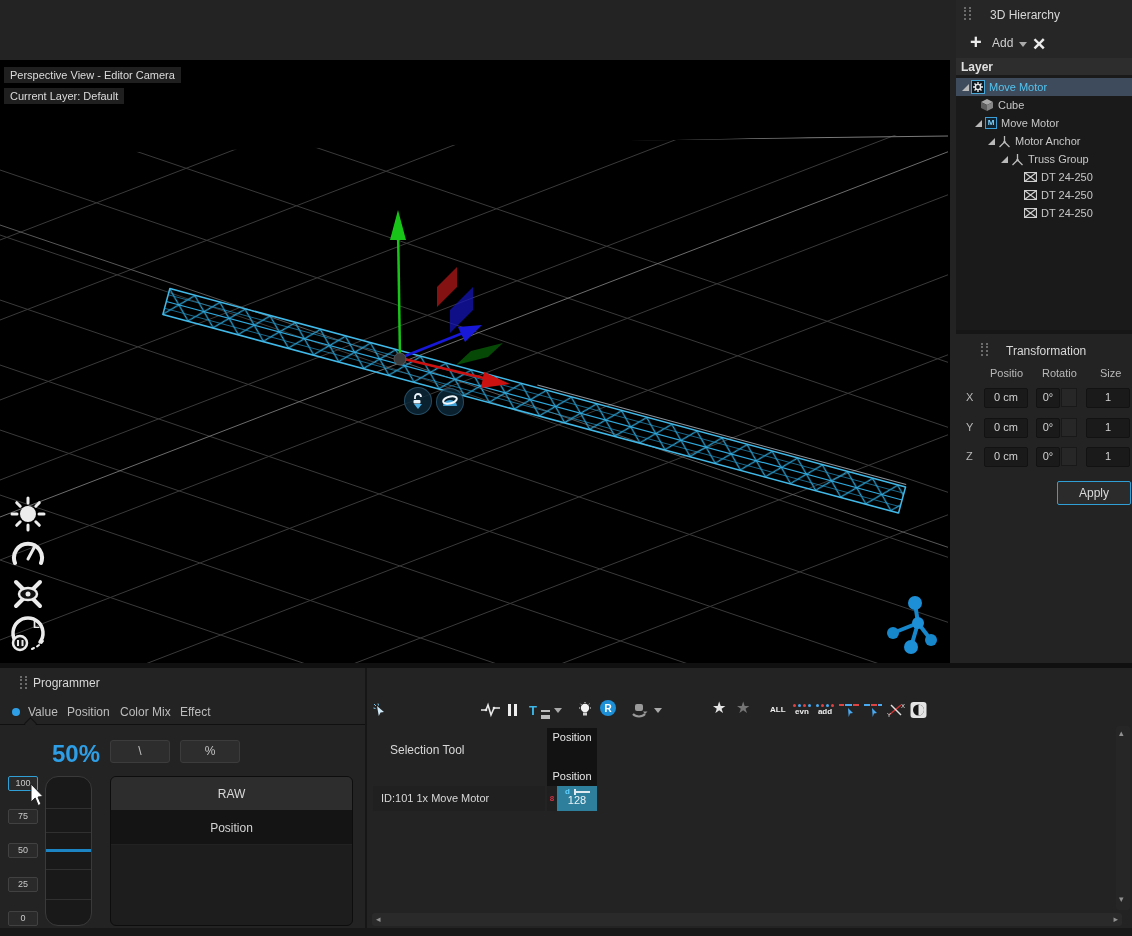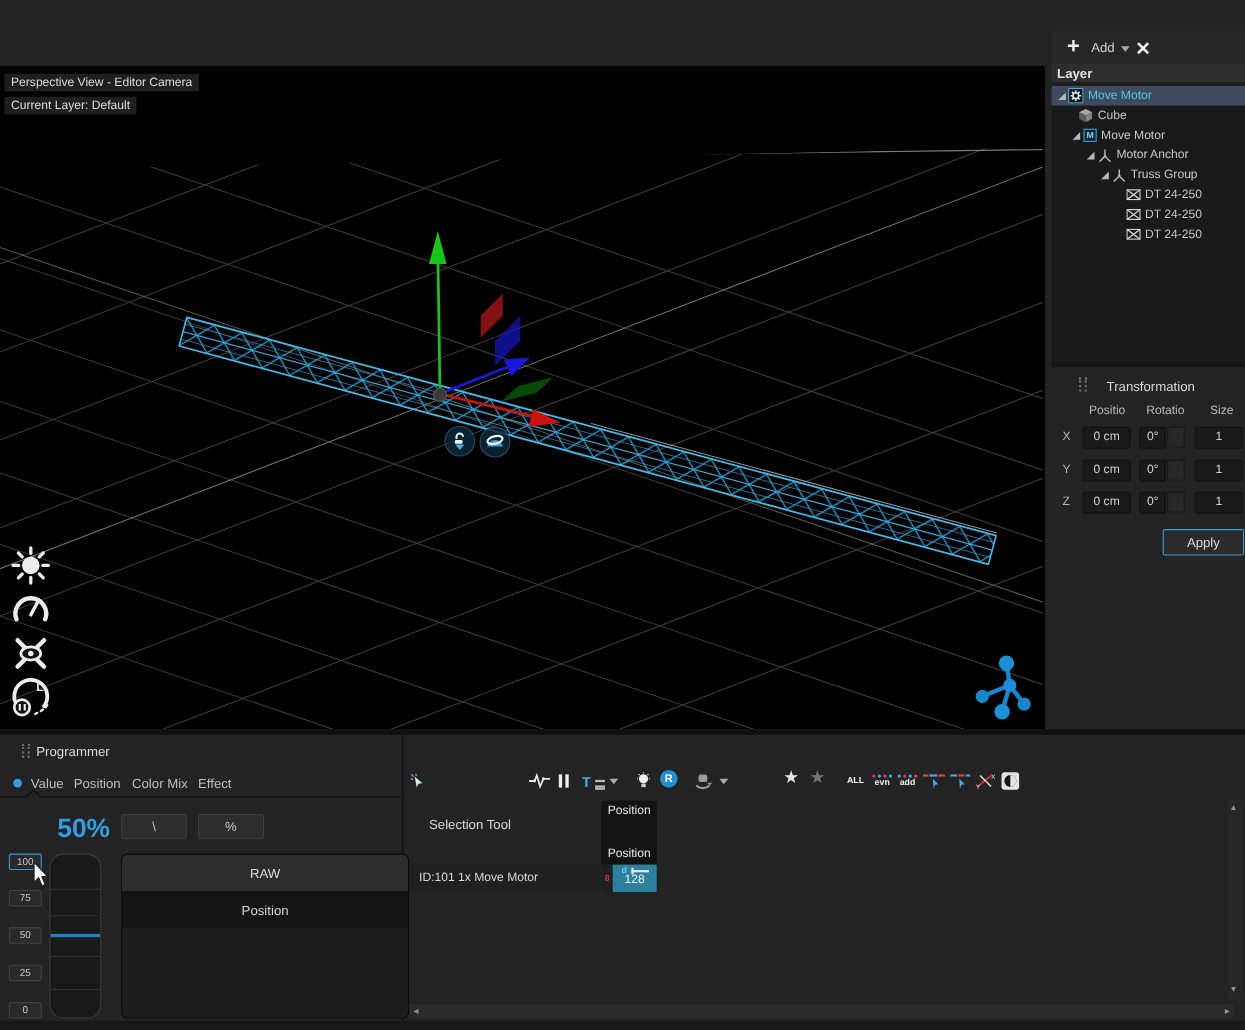--- a/index.html
+++ b/index.html
@@ -64,21 +64,21 @@
   #ptab-notch { left:26px; top:719px; width:9px; height:9px; background:#232323; border-left:1px solid #101010; border-top:1px solid #101010; transform:rotate(45deg); }
   #pct { font-size:24px; color:#2e9fe6; font-weight:bold;margin-left:18px;}
   .pbtn { position:absolute; width:60px; height:23px; background:#2d2d2d; border:1px solid #3c3c3c; border-radius:3px;
     color:#c4c4c4; font-size:12px; text-align:center; line-height:21px; }
   .tickbtn { position:absolute; left:8px; width:30px; height:15px; background:#2a2a2a; border:1px solid #414141;
     border-radius:2px; color:#c9c9c9; font-size:9px; text-align:center; line-height:13px; }
   .tickbtn.hl { border-color:#2f9fd6; }
   #fader { left:45px; top:776px; width:47px; height:150px; background:#191919; border:1px solid #3a3a3a; border-radius:13px; overflow:hidden;}
   .fseg { position:absolute; left:0; width:100%; height:1px; background:#303030; }
   #fader-line { position:absolute; left:0; top:72px; width:100%; height:3px; background:#1d84c4; }
-  #rawpanel { left:110px; top:776px; width:262px; height:150px; background:#1d1d1d; border:1px solid #0d0d0d; border-radius:6px; overflow:hidden;}
+  #rawpanel { left:110px; top:776px; width:243px; height:150px; background:#1d1d1d; border:1px solid #0d0d0d; border-radius:6px; overflow:hidden;}
   #raw-row { height:34px; background:#2d2d2d; color:#dadada; font-size:12px; display:flex; align-items:center; justify-content:center; border-bottom:1px solid #141414;}
   #pos-row { height:34px; background:#141414; color:#d3d3d3; font-size:12px; display:flex; align-items:center; justify-content:center; border-bottom:1px solid #222;}
 
   
   #sheet { left:366px; top:668px; width:766px; height:260px; }
   .ti { position:absolute; top:32px; height:20px; display:flex; align-items:center; justify-content:center; }
   #sel-label { font-size:12px; color:#d8d8d8;margin-top:40px; }
   .pausebar { width:3px; height:12px; background:#eee; display:inline-block; margin:0 1.5px;}
   .t-letter { color:#3db6e8; font-weight:bold; font-size:13px; }
   .lines3 { display:inline-block; width:9px; height:9px; border-top:2px solid #bbb; border-bottom:2px solid #bbb; position:relative; margin-left:2px;}
@@ -236,20 +236,24 @@
     </div>
     <div class="abs circle-btn" style="left:436px;top:328px;">
       <svg width="20" height="18" viewBox="0 0 20 18">
         <path d="M3 13 A7 6 0 0 1 17 13 Z" fill="#3d9fd4"></path>
         <ellipse cx="10" cy="7" rx="7" ry="3.4" fill="none" stroke="#f0f6fa" stroke-width="2" transform="rotate(-14 10 7)"></ellipse>
       </svg>
     </div>
   </div>
 
   <div class="abs" id="rp">
+    <div class="abs" id="rp-header">
+      <div class="abs dots" style="left:8px;top:7px;"></div>
+      <span class="abs panel-title" style="left:34px;top:8px;">3D Hierarchy</span>
+    </div>
     <div class="abs" id="add-row">
       <span class="abs big-plus" style="left:14px;top:4px;">+</span>
       <span class="abs" style="left:36px;top:8px;font-size:12px;color:#cfcfcf;">Add</span>
       <div class="abs caret-down" style="left:63px;top:14px;"></div>
       <span class="abs big-x" style="left:76px;top:6px;">✕</span>
     </div>
     <div class="abs" id="name-header">
       <span class="abs" style="left:5px;top:2px;">Layer</span>
     </div>
 

